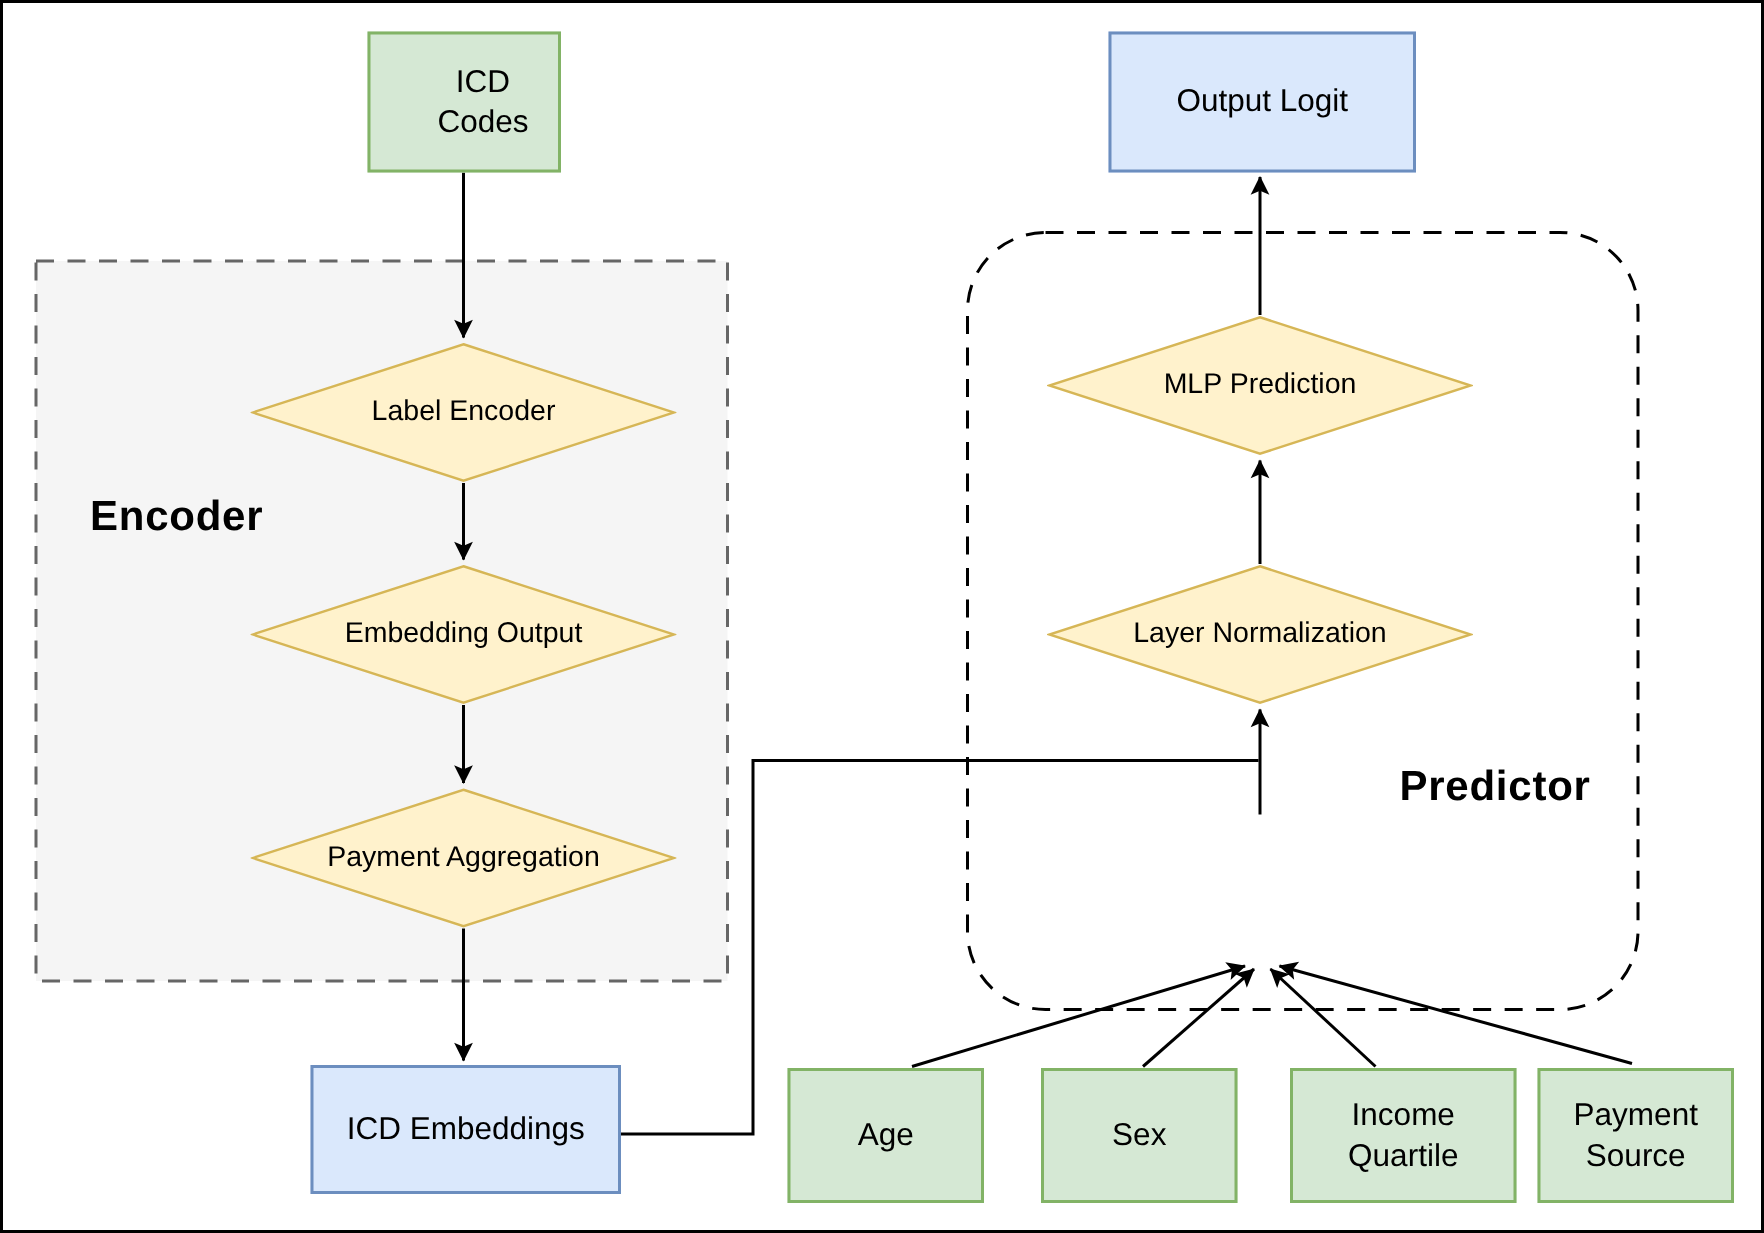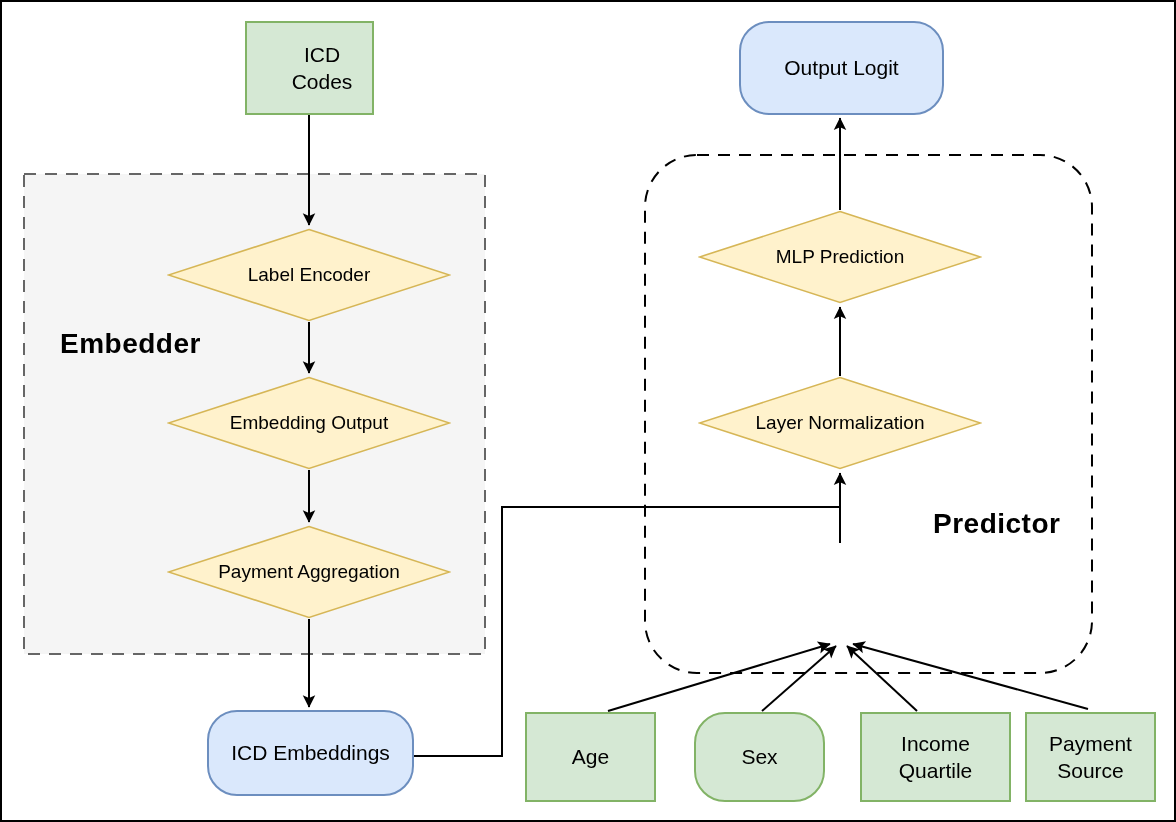--- a/index.html
+++ b/index.html
@@ -13,21 +13,21 @@
   .group-label { position:absolute; z-index:4; font-weight:bold; font-size:28px; letter-spacing:0.5px; }
   #embedder-label { left:58px; top:326px; }
   #predictor-label { left:931px; top:506px; }
   .node-rect {
     position:absolute; z-index:3; box-sizing:border-box;
     display:flex; align-items:center; justify-content:center;
     text-align:center; font-size:21px; line-height:1.3;
     border:2px solid; padding:0 8px;
   }
   .green { background:var(--green-fill); border-color:var(--green-border); }
-  .blue  { background:var(--blue-fill);  border-color:var(--blue-border);border-radius:30px; }
+  .blue  { background:var(--blue-fill);  border-color:var(--blue-border); }
   .diamond { position:absolute; z-index:3; }
   .diamond > svg { position:absolute; left:0; top:0; width:100%; height:100%; display:block; }
   .diamond polygon { fill:var(--yellow-fill); stroke:var(--yellow-border); stroke-width:1.6; }
   .diamond .lbl {
     position:absolute; inset:0; display:flex; align-items:center; justify-content:center;
     text-align:center; font-size:19px;
   }
   #embedder-rect { fill:var(--group-fill); stroke:var(--group-border); }
   #predictor-rect { fill:none; stroke:#000; }
   .edge { stroke:var(--arrow); stroke-width:2; fill:none; }
@@ -58,39 +58,39 @@
     <line class="edge" x1="838" y1="541" x2="838" y2="471" marker-end="url(#arrow)"></line>
     <line class="edge" x1="838" y1="374" x2="838" y2="305" marker-end="url(#arrow)"></line>
     <line class="edge" x1="838" y1="208" x2="838" y2="116" marker-end="url(#arrow)"></line>
 
     <line class="edge" x1="606" y1="709" x2="828" y2="642" marker-end="url(#arrow)"></line>
     <line class="edge" x1="760" y1="709" x2="834" y2="644" marker-end="url(#arrow)"></line>
     <line class="edge" x1="915" y1="709" x2="845" y2="644" marker-end="url(#arrow)"></line>
     <line class="edge" x1="1086" y1="707" x2="851" y2="642" marker-end="url(#arrow)"></line>
   </svg>
 
-  <div class="group-label" id="embedder-label">Embedder</div>
+  <div class="group-label" id="embedder-label">Encoder</div>
   <div class="group-label" id="predictor-label">Predictor</div>
 
   <div class="node-rect green" style="left:243px; top:19px; width:129px; height:94px;padding-left:33px;">
     <span>ICD Codes</span>
   </div>
 
   <div class="node-rect blue" style="left:205px; top:708px; width:207px; height:86px;">
     <span>ICD Embeddings</span>
   </div>
 
   <div class="node-rect blue" style="left:737px; top:19px; width:205px; height:94px;">
     <span>Output Logit</span>
   </div>
 
   <div class="node-rect green" style="left:523px; top:710px; width:131px; height:90px;">
     <span>Age</span>
   </div>
-  <div class="node-rect green" style="left:692px; top:710px; width:131px; height:90px;border-radius:31px;">
+  <div class="node-rect green" style="left:692px; top:710px; width:131px; height:90px;">
     <span>Sex</span>
   </div>
   <div class="node-rect green" style="left:858px; top:710px; width:151px; height:90px;">
     <span>Income Quartile</span>
   </div>
   <div class="node-rect green" style="left:1023px; top:710px; width:131px; height:90px;">
     <span>Payment Source</span>
   </div>
 
   <div class="diamond" style="left:165px; top:226px; width:284px; height:94px;">

